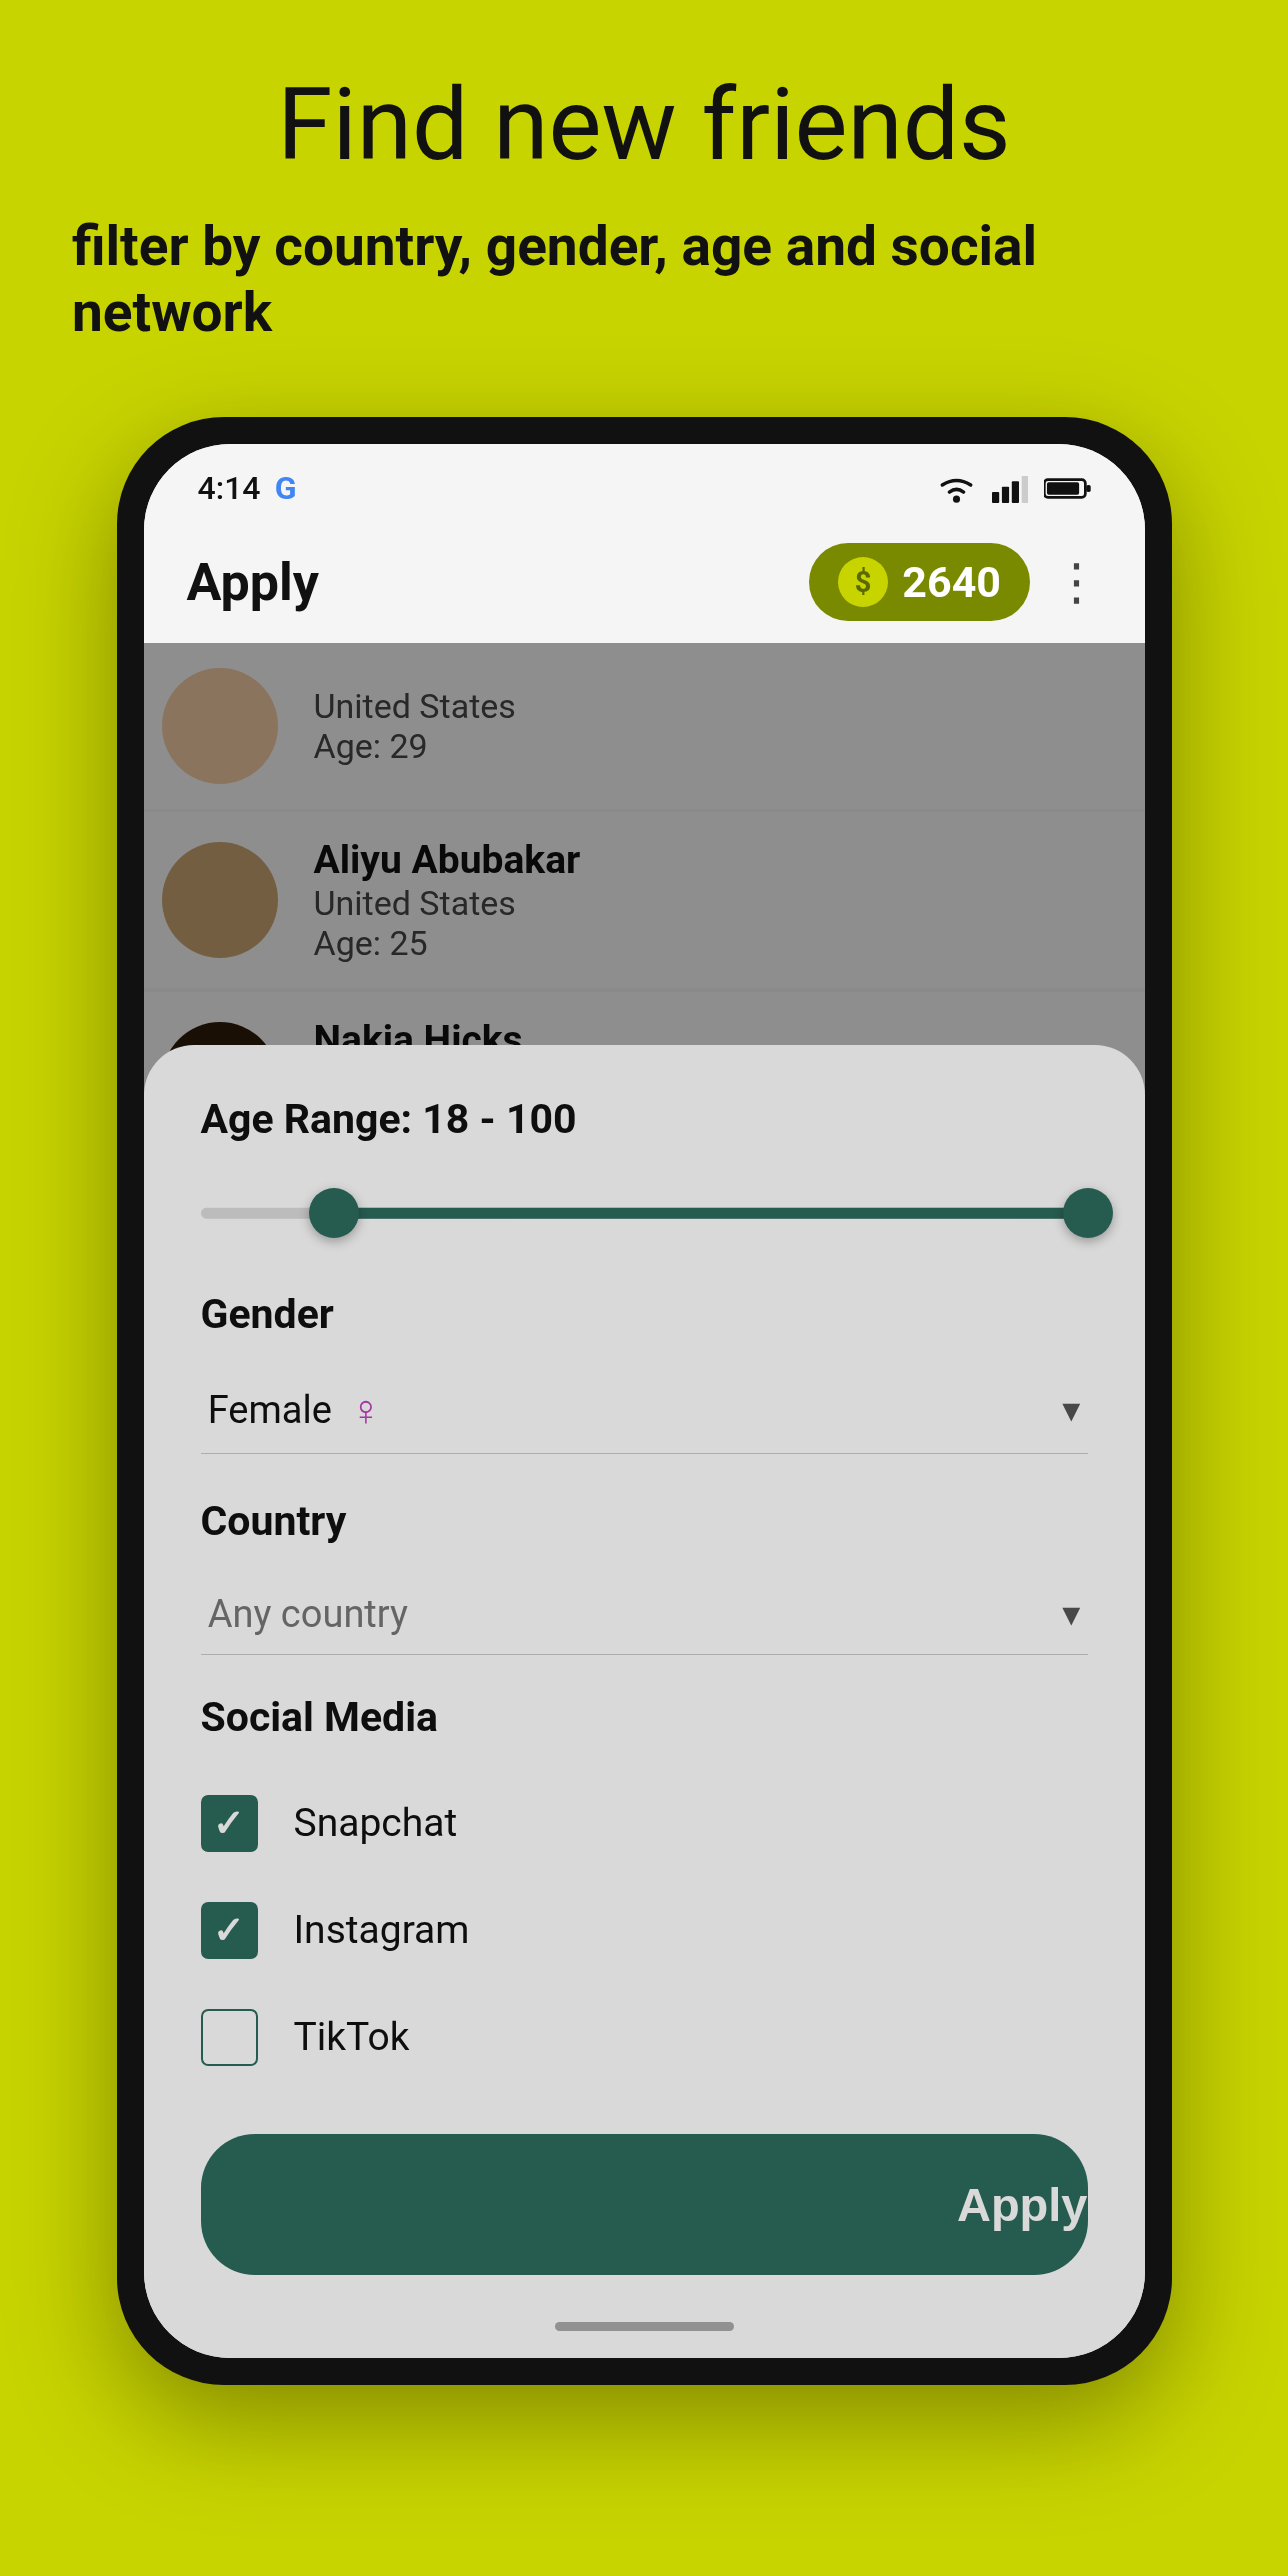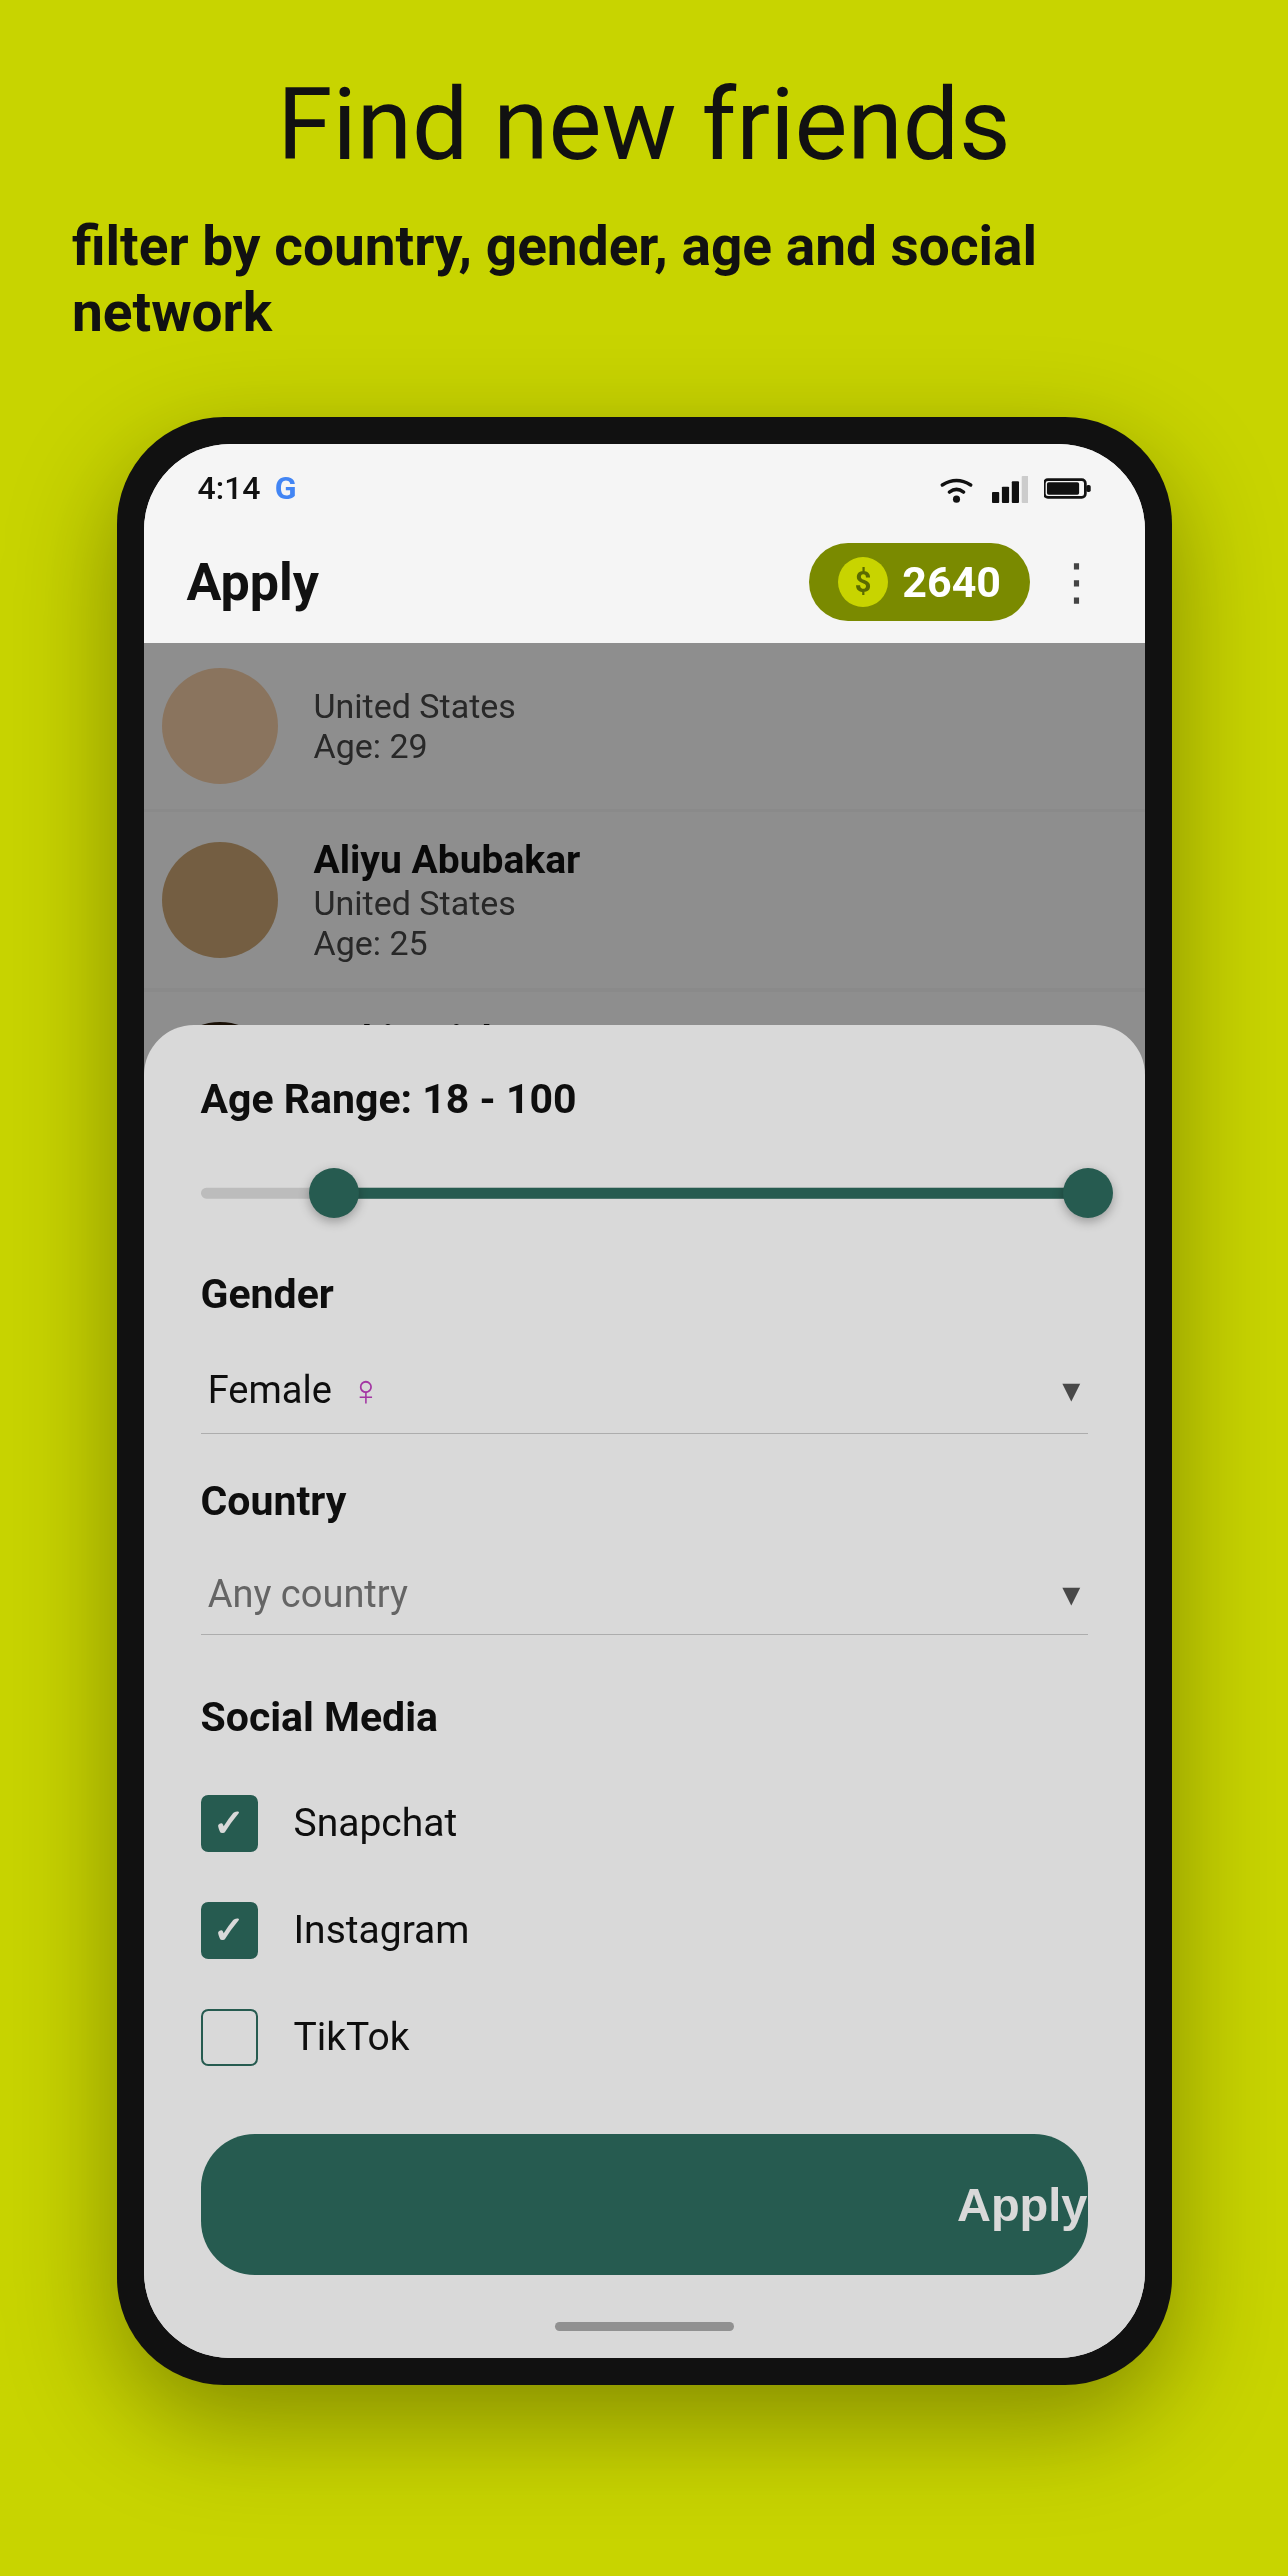--- a/index.html
+++ b/index.html
@@ -287,21 +287,21 @@
       color: #555;
     }
 
     
     .country-dropdown {
       display: flex;
       align-items: center;
       justify-content: space-between;
       border-bottom: 1.8px solid #ccc;
       padding: 18px 7.2px;
-      margin-bottom: 58px;
+      margin-bottom: 38px;
     }
 
     .country-value {
       font-size: 38px;
       color: #777;
     }
 
     
     .social-section {
       margin-bottom: 43px;

